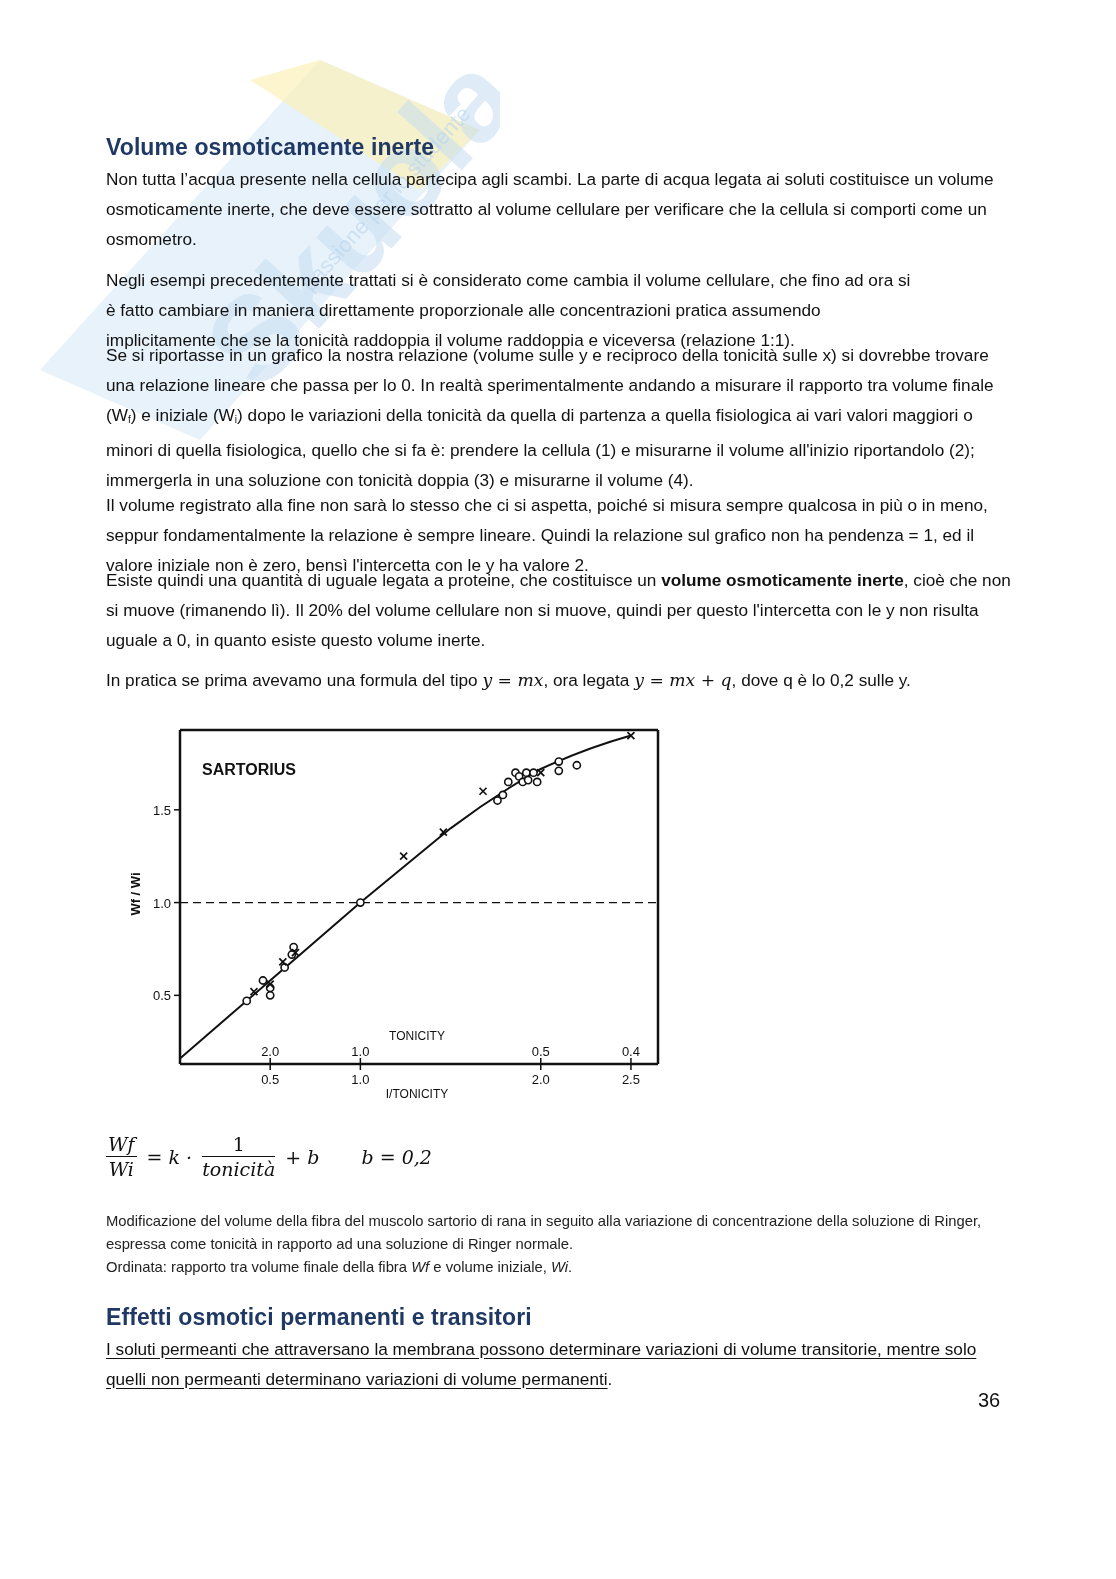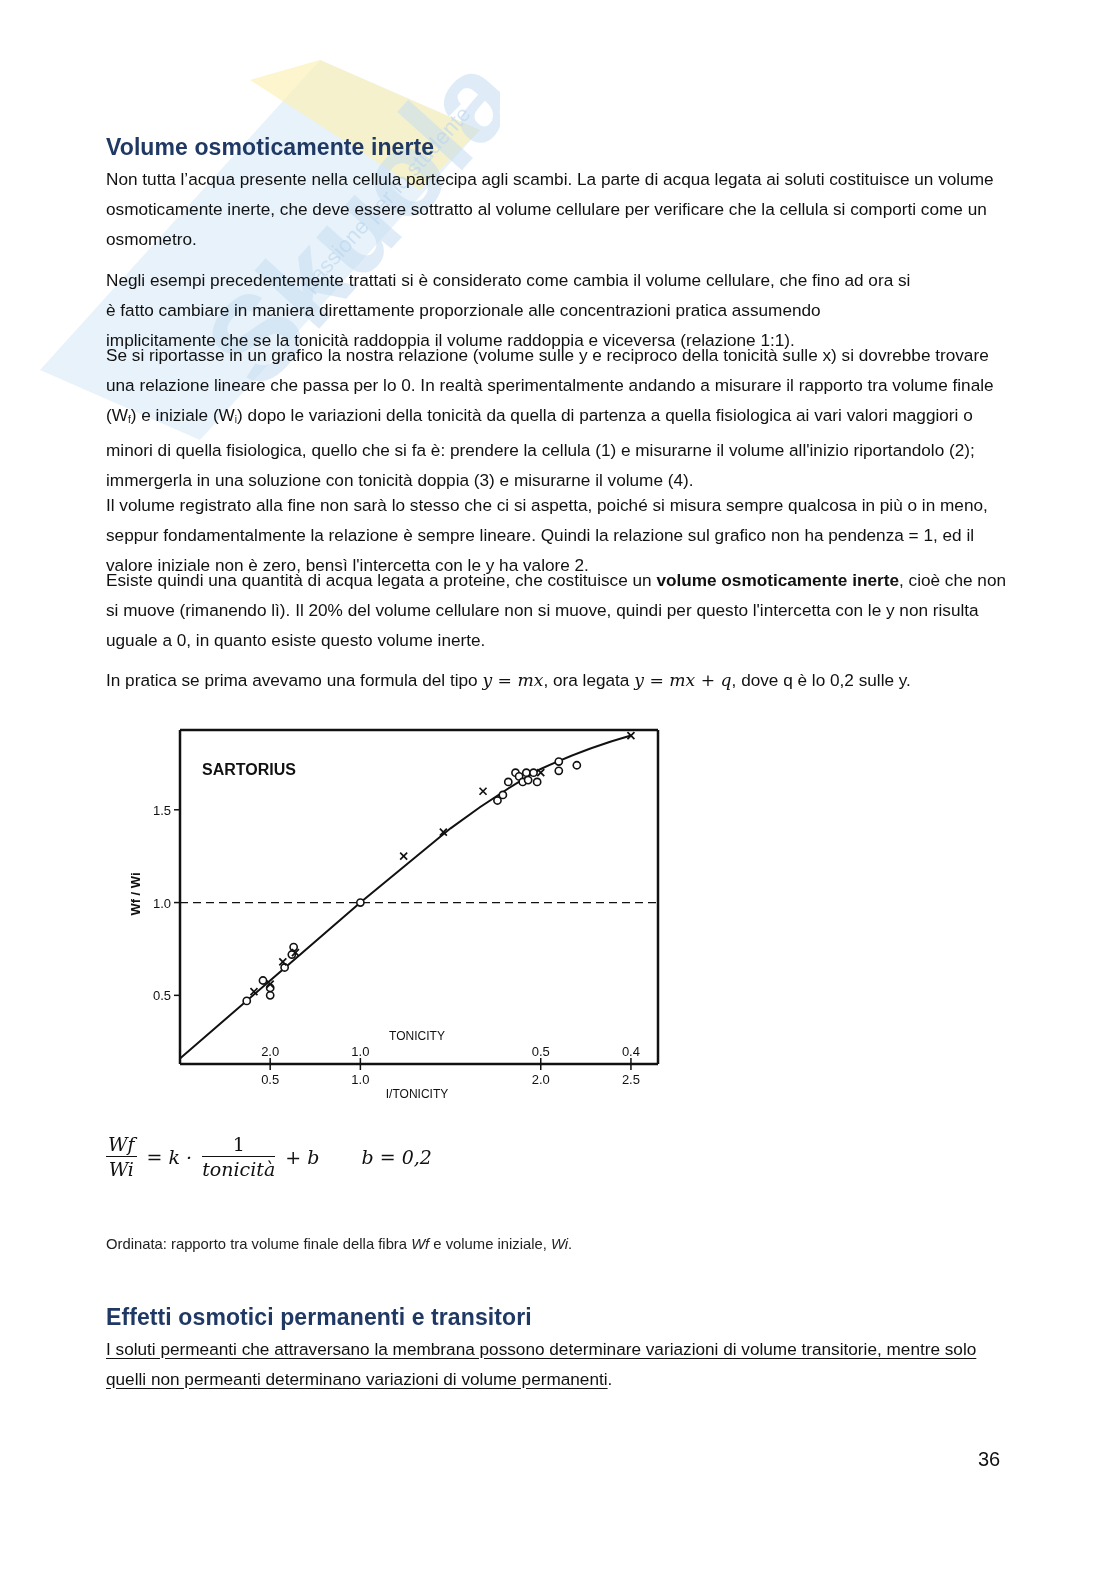--- a/index.html
+++ b/index.html
@@ -13,21 +13,21 @@
   .math { font-family:"DejaVu Serif", "Liberation Serif", serif; font-style:italic; }
   .sub { font-size:10px; vertical-align:-2px; }
   .chart { position:absolute; left:120px; top:722px; width:560px; height:390px; }
   .formula { position:absolute; left:106px; top:1133px; height:60px; font-family:"DejaVu Serif", "Liberation Serif", serif; font-size:19px; font-style:italic; color:#111; }
   .frac { display:inline-block; vertical-align:middle; text-align:center; }
   .frac .num { display:block; border-bottom:1.2px solid #111; padding:0 2px 1px 2px; }
   .frac .den { display:block; padding-top:1px; }
   .fpart { display:inline-block; vertical-align:middle; margin:0 4px; }
   .caption { position:absolute; left:0; width:905px; margin:0; font-size:14.8px; line-height:23px; color:#222; }
   .underline { text-decoration:underline; text-underline-offset:3px; }
-  .pagenum { position:absolute; left:978px; top:1448px; font-size:20px; color:#111; }
+  .pagenum { position:absolute; left:978px; top:1389px; font-size:20px; color:#111; }
 </style>
 </head>
 <body>
 
 <svg class="watermark" viewBox="0 0 480 430">
   <polygon points="20,350 300,40 460,110 180,420" fill="#d6e8f6" opacity="0.55"></polygon>
   <polygon points="230,60 300,40 460,110 400,170" fill="#fbf1b8" opacity="0.7"></polygon>
   <text x="140" y="330" transform="rotate(-48 240 240)" font-size="120" font-weight="bold" fill="#c6def2" opacity="0.55" font-family="Liberation Sans, sans-serif">Skuola</text>
   <text x="250" y="300" transform="rotate(-48 240 240)" font-size="22" fill="#b9d5ee" opacity="0.6" font-family="Liberation Sans, sans-serif">passione per lo studente</text>
 </svg>
@@ -41,26 +41,26 @@
   <p class="para" style="top:265px;">
     <span>Negli esempi precedentemente trattati si è considerato come cambia il volume cellulare, che fino ad ora si</span><br>
     <span>è fatto cambiare in maniera direttamente proporzionale alle concentrazioni pratica assumendo</span><br>
     <span>implicitamente che se la tonicità raddoppia il volume raddoppia e viceversa (relazione 1:1).</span>
   </p>
 
   <p class="para" style="top:340px;"><span>Se si riportasse in un grafico la nostra relazione (volume sulle y e reciproco della tonicità sulle x) si dovrebbe trovare una relazione lineare che passa per lo 0. In realtà sperimentalmente andando a misurare il rapporto tra volume finale (W</span><span class="sub">f</span><span>) e iniziale (W</span><span class="sub">i</span><span>) dopo le variazioni della tonicità da quella di partenza a quella fisiologica ai vari valori maggiori o minori di quella fisiologica, quello che si fa è: prendere la cellula (1) e misurarne il volume all'inizio riportandolo (2); immergerla in una soluzione con tonicità doppia (3) e misurarne il volume (4).</span></p>
 
   <p class="para" style="top:490px;">Il volume registrato alla fine non sarà lo stesso che ci si aspetta, poiché si misura sempre qualcosa in più o in meno, seppur fondamentalmente la relazione è sempre lineare. Quindi la relazione sul grafico non ha pendenza = 1, ed il valore iniziale non è zero, bensì l'intercetta con le y ha valore 2.</p>
 
-  <p class="para" style="top:565px;"><span>Esiste quindi una quantità di acqua legata a proteine, che costituisce un </span><b>volume osmoticamente inerte</b><span>, cioè che non si muove (rimanendo lì). Il 20% del volume cellulare non si muove, quindi per questo l'intercetta con le y non risulta uguale a 0, in quanto esiste questo volume inerte.</span></p>
+  <p class="para" style="top:565px;"><span>Esiste quindi una quantità di uguale legata a proteine, che costituisce un </span><b>volume osmoticamente inerte</b><span>, cioè che non si muove (rimanendo lì). Il 20% del volume cellulare non si muove, quindi per questo l'intercetta con le y non risulta uguale a 0, in quanto esiste questo volume inerte.</span></p>
 
   <p class="para" style="top:665px;"><span>In pratica se prima avevamo una formula del tipo </span><span class="math">y = mx</span><span>, ora legata </span><span class="math">y = mx + q</span><span>, dove q è lo 0,2 sulle y.</span></p>
 
   <p class="caption" style="top:1210px;">
-    <br>
+    <span>Modificazione del volume della fibra del muscolo sartorio di rana in seguito alla variazione di concentrazione della soluzione di Ringer, espressa come tonicità in rapporto ad una soluzione di Ringer normale.</span><br>
     <span>Ordinata: rapporto tra volume finale della fibra </span><i>Wf</i><span> e volume iniziale, </span><i>Wi</i><span>.</span>
   </p>
 
   <h2 class="section" style="top:1304px;">Effetti osmotici permanenti e transitori</h2>
 
   <p class="para" style="top:1334px;"><span class="underline">I soluti permeanti che attraversano la membrana possono determinare variazioni di volume transitorie, mentre solo quelli non permeanti determinano variazioni di volume permanenti</span><span>.</span></p>
 </div>
 
 <svg class="chart" id="chart" viewBox="0 0 560 390">
   <g id="chart-frame">

